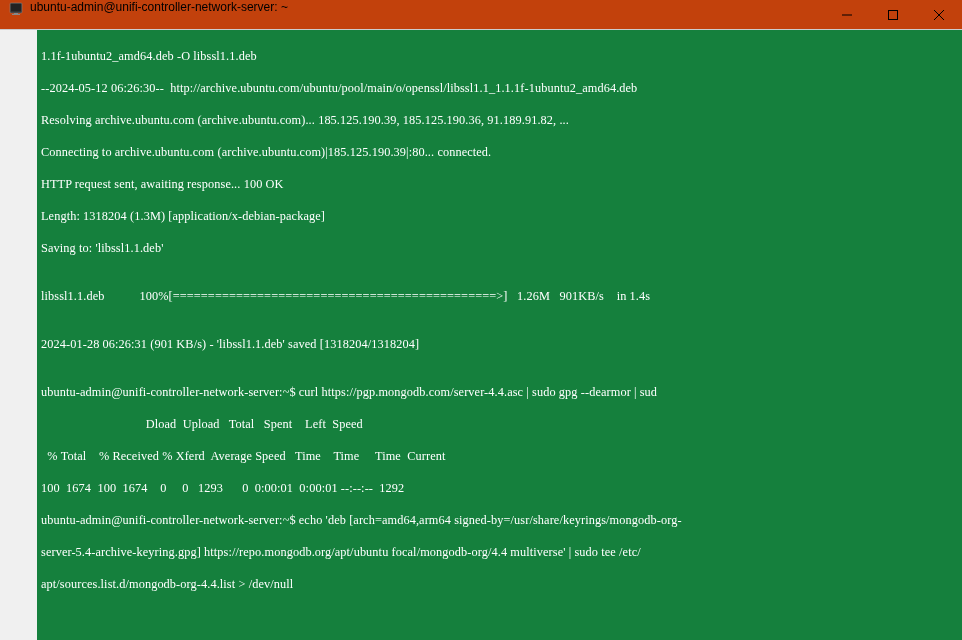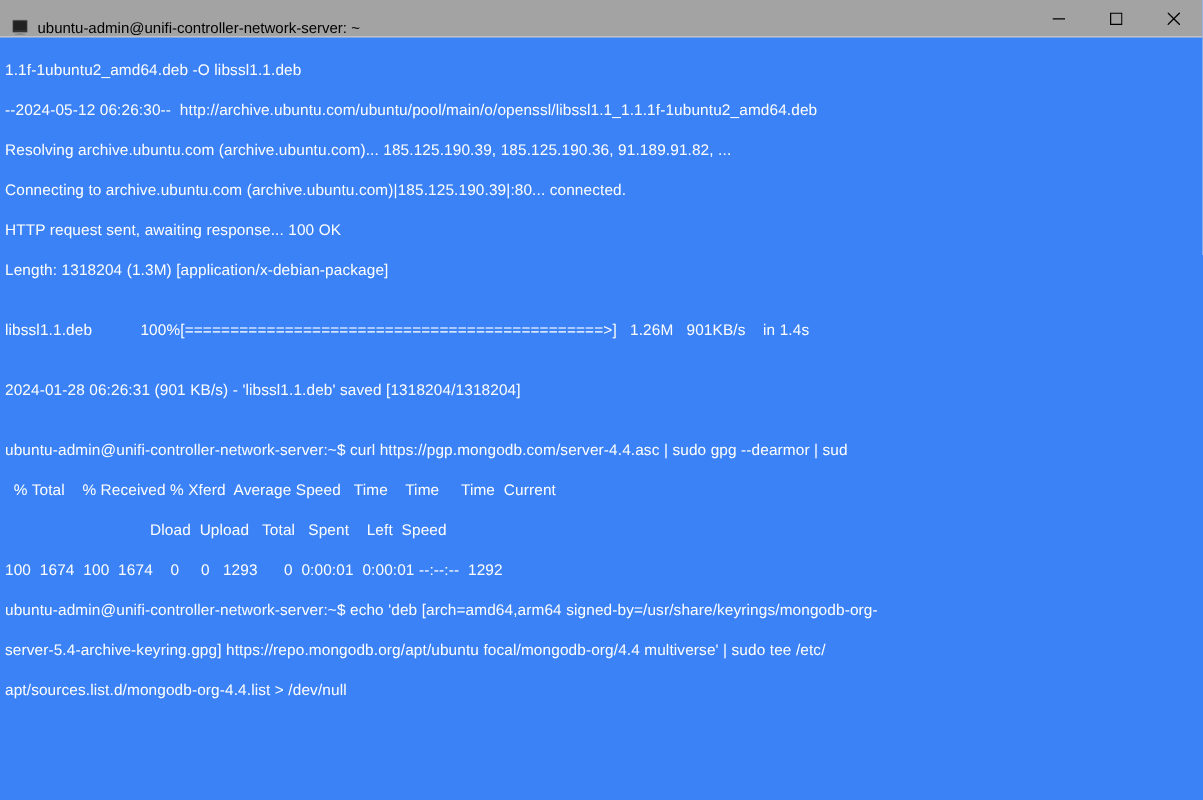--- a/index.html
+++ b/index.html
@@ -6,24 +6,24 @@
     body {
       font-family: "Segoe UI", Tahoma, sans-serif;
       background: #f0f0f0;
       width: 962px;
       height: 640px;
       overflow: hidden;
       display: flex;
       flex-direction: column;
     }
     .titlebar {
-      background: #a3a3a3;
+      background: #c2410c;
       height: 30px;
       display: flex;
-      align-items: flex-end;
+      align-items: flex-start;
       border-bottom: 1px solid #ccc;
       user-select: none;
     }
     .titlebar-icon {
       width: 16px;
       height: 16px;
       margin: 0 6px 0 8px;
       display: inline-flex;
       align-items: center;
       justify-content: center;
@@ -42,29 +42,30 @@
       height: 100%;
       display: flex;
       align-items: center;
       justify-content: center;
       font-size: 12px;
       color: #000;
       cursor: pointer;
     }
     .terminal {
       flex: 1;
-      background: #3b82f6;
+      background: #15803d;
       color: #ffffff;
-      font-family: Liberation Sans, sans-serif;
+      font-family: Liberation Serif, serif;
       font-size: 12.3px;
       line-height: 16px;
       padding: 2px 4px;
       white-space: pre;
       overflow: hidden;
       letter-spacing: 0.1px;
+      margin-left: 37px;
     }
     .line { display: block; }
   </style>
 </head>
 <body>
 
 <div class="titlebar">
   <span class="titlebar-icon">
     <svg width="16" height="16" viewBox="0 0 16 16">
       <rect x="2" y="3" width="12" height="10" rx="1" fill="#333" stroke="#888" stroke-width="0.5"></rect>
@@ -94,28 +95,29 @@
   </div>
 </div>
 
 <div class="terminal">
 <span class="line">1.1f-1ubuntu2_amd64.deb -O libssl1.1.deb</span>
 <span class="line">--2024-05-12 06:26:30--  http://archive.ubuntu.com/ubuntu/pool/main/o/openssl/libssl1.1_1.1.1f-1ubuntu2_amd64.deb</span>
 <span class="line">Resolving archive.ubuntu.com (archive.ubuntu.com)... 185.125.190.39, 185.125.190.36, 91.189.91.82, ...</span>
 <span class="line">Connecting to archive.ubuntu.com (archive.ubuntu.com)|185.125.190.39|:80... connected.</span>
 <span class="line">HTTP request sent, awaiting response... 100 OK</span>
 <span class="line">Length: 1318204 (1.3M) [application/x-debian-package]</span>
+<span class="line">Saving to: 'libssl1.1.deb'</span>
 <span class="line"></span>
 <span class="line">libssl1.1.deb           100%[==============================================&gt;]   1.26M   901KB/s    in 1.4s</span>
 <span class="line"></span>
 <span class="line">2024-01-28 06:26:31 (901 KB/s) - 'libssl1.1.deb' saved [1318204/1318204]</span>
 <span class="line"></span>
 <span class="line">ubuntu-admin@unifi-controller-network-server:~$ curl https://pgp.mongodb.com/server-4.4.asc | sudo gpg --dearmor | sud</span>
+<span class="line">                                 Dload  Upload   Total   Spent    Left  Speed</span>
 <span class="line">  % Total    % Received % Xferd  Average Speed   Time    Time     Time  Current</span>
-<span class="line">                                 Dload  Upload   Total   Spent    Left  Speed</span>
 <span class="line">100  1674  100  1674    0     0   1293      0  0:00:01  0:00:01 --:--:--  1292</span>
 <span class="line">ubuntu-admin@unifi-controller-network-server:~$ echo 'deb [arch=amd64,arm64 signed-by=/usr/share/keyrings/mongodb-org-</span>
 <span class="line">server-5.4-archive-keyring.gpg] https://repo.mongodb.org/apt/ubuntu focal/mongodb-org/4.4 multiverse' | sudo tee /etc/</span>
 <span class="line">apt/sources.list.d/mongodb-org-4.4.list &gt; /dev/null</span>
 
 
 
 
 
 

